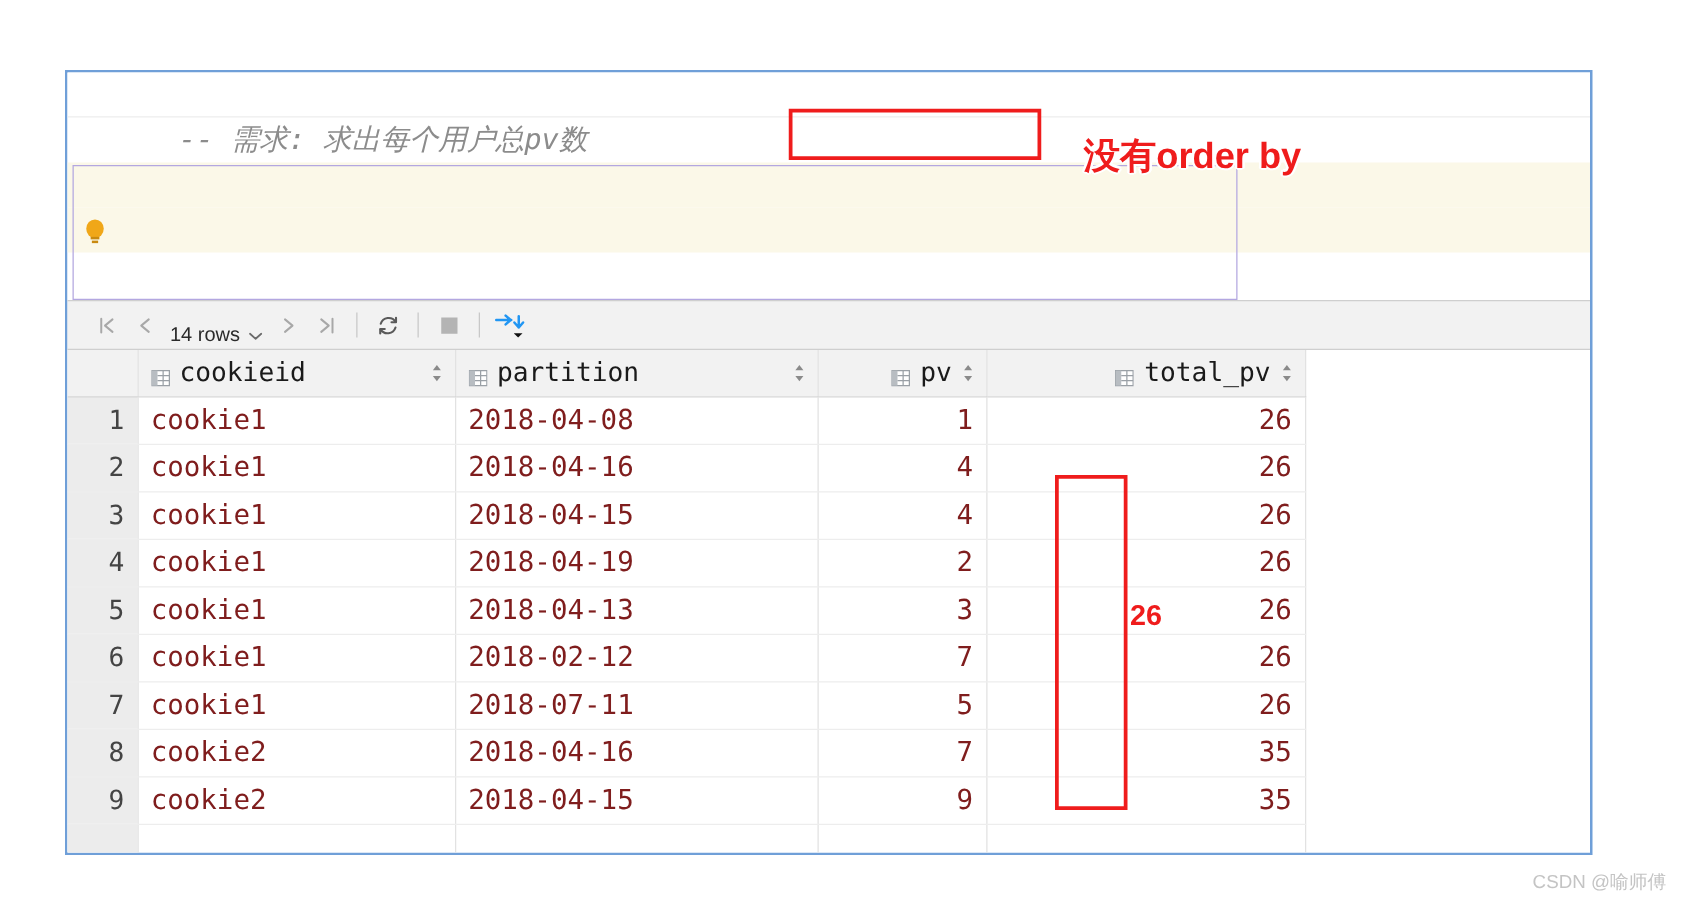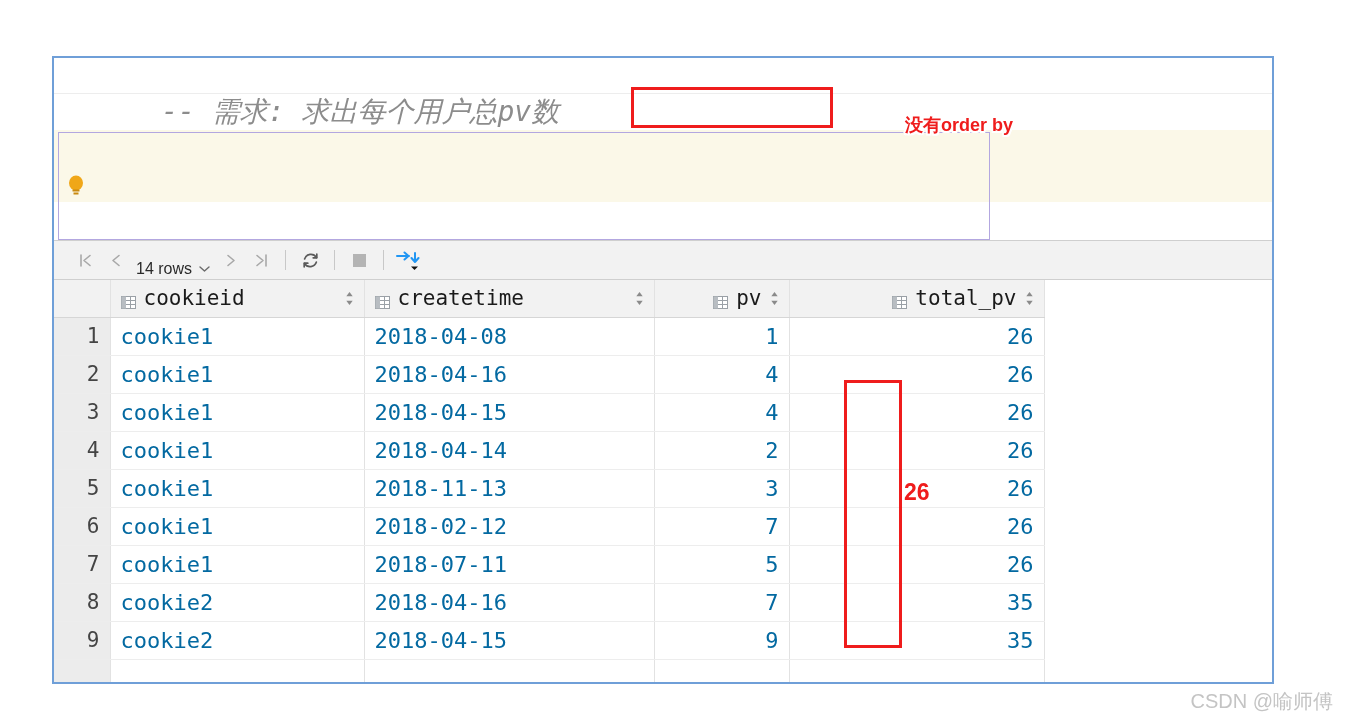--- a/index.html
+++ b/index.html
@@ -37,21 +37,21 @@
     background: #ffffff;
     box-sizing: border-box;
     overflow: hidden;
   }
   .code-line {
     position: relative;
     height: 36px;
     line-height: 36px;
     white-space: pre;
     font-family: "DejaVu Sans Mono", "Liberation Mono", monospace;
-    font-size: 28px;
+    font-size: 23px;
     padding-left: 6px;
     box-sizing: border-box;
   }
   .code-line.comment {
     color: #8c8c8c;
     font-style: italic;
     border-bottom: 1px solid #e8e8e8;
   }
   .code-line.comment.first { border-bottom: 1px solid #ededed; }
   .line-highlight {
@@ -167,21 +167,21 @@
     color: #444;
     font-size: 21px;
     padding-right: 12px;
   }
   th.c-cookieid, td.c-cookieid { width: 254px; }
   th.c-createtime, td.c-createtime { width: 290px; }
   th.c-pv, td.c-pv { width: 135px; }
   th.c-total, td.c-total { width: 255px; }
   td.num { text-align: right; }
   td.txt { text-align: left; }
-  td.cell { font-size: 22px; color: #0369a1; }
+  td.cell { font-size: 22px; color: #7f1d1d; }
 
   .th-inner {
     display: flex;
     align-items: center;
     gap: 8px;
     width: 100%;
   }
   .th-inner .lbl { flex: 0 0 auto; }
   .th-inner .spacer { flex: 1 1 auto; }
   .grid-icon {
@@ -215,30 +215,30 @@
     color: #ef1c1c;
     font-weight: bold;
     font-family: "Liberation Sans", sans-serif;
     text-shadow:
       -1.5px -1.5px 0 #fff, 1.5px -1.5px 0 #fff,
       -1.5px  1.5px 0 #fff, 1.5px  1.5px 0 #fff,
        0 -2px 0 #fff, 0 2px 0 #fff, -2px 0 0 #fff, 2px 0 0 #fff;
     white-space: nowrap;
     pointer-events: none;
   }
-  #anno-note { left: 905px; top: 110px; font-size: 18px; line-height: 30px; }
+  #anno-note { left: 867px; top: 110px; font-size: 29px; line-height: 30px; }
   #anno-26 { left: 850px; top: 421px; font-size: 23px; }
 
   
   #watermark {
     position: absolute;
     right: 12px;
     bottom: 8px;
     color: #c4c4c4;
-    font-size: 20px;
+    font-size: 15px;
     font-family: "Liberation Sans", sans-serif;
     text-align: center;
   }
 </style>
 </head>
 <body>
 
 <div id="app-panel">
 
   <div id="editor">
@@ -359,21 +359,21 @@
 
           <th class="c-createtime">
             <div class="th-inner">
               <span class="grid-icon">
                 <svg width="15" height="15" viewBox="0 0 15 15">
                     <rect x="0.5" y="1.5" width="14" height="12" fill="#fff" stroke="#9aa0a6"></rect>
                     <rect x="0.5" y="1.5" width="4.5" height="12" fill="#b8bdc2"></rect>
                     <path d="M5 5.5h9.5M5 9.5h9.5M9.5 1.5v12" stroke="#9aa0a6" stroke-width="1"></path>
                   </svg>
               </span>
-              <span class="lbl">createtime</span>
+              <span class="lbl">partition</span>
               <span class="spacer"></span>
               <span class="sort-icon">
                 <svg width="9" height="15" viewBox="0 0 9 15">
                     <path d="M4.5 1l3.2 4.2H1.3z" fill="#8a8a8a"></path>
                     <path d="M4.5 14l3.2-4.2H1.3z" fill="#8a8a8a"></path>
                   </svg>
               </span>
             </div>
           </th>
 
@@ -436,28 +436,28 @@
           <tr>
             <td class="col-idx">3</td>
             <td class="cell txt c-cookieid">cookie1</td>
             <td class="cell txt c-createtime">2018-04-15</td>
             <td class="cell num c-pv">4</td>
             <td class="cell num c-total">26</td>
           </tr>
           <tr>
             <td class="col-idx">4</td>
             <td class="cell txt c-cookieid">cookie1</td>
-            <td class="cell txt c-createtime">2018-04-14</td>
+            <td class="cell txt c-createtime">2018-04-19</td>
             <td class="cell num c-pv">2</td>
             <td class="cell num c-total">26</td>
           </tr>
           <tr>
             <td class="col-idx">5</td>
             <td class="cell txt c-cookieid">cookie1</td>
-            <td class="cell txt c-createtime">2018-11-13</td>
+            <td class="cell txt c-createtime">2018-04-13</td>
             <td class="cell num c-pv">3</td>
             <td class="cell num c-total">26</td>
           </tr>
           <tr>
             <td class="col-idx">6</td>
             <td class="cell txt c-cookieid">cookie1</td>
             <td class="cell txt c-createtime">2018-02-12</td>
             <td class="cell num c-pv">7</td>
             <td class="cell num c-total">26</td>
           </tr>

